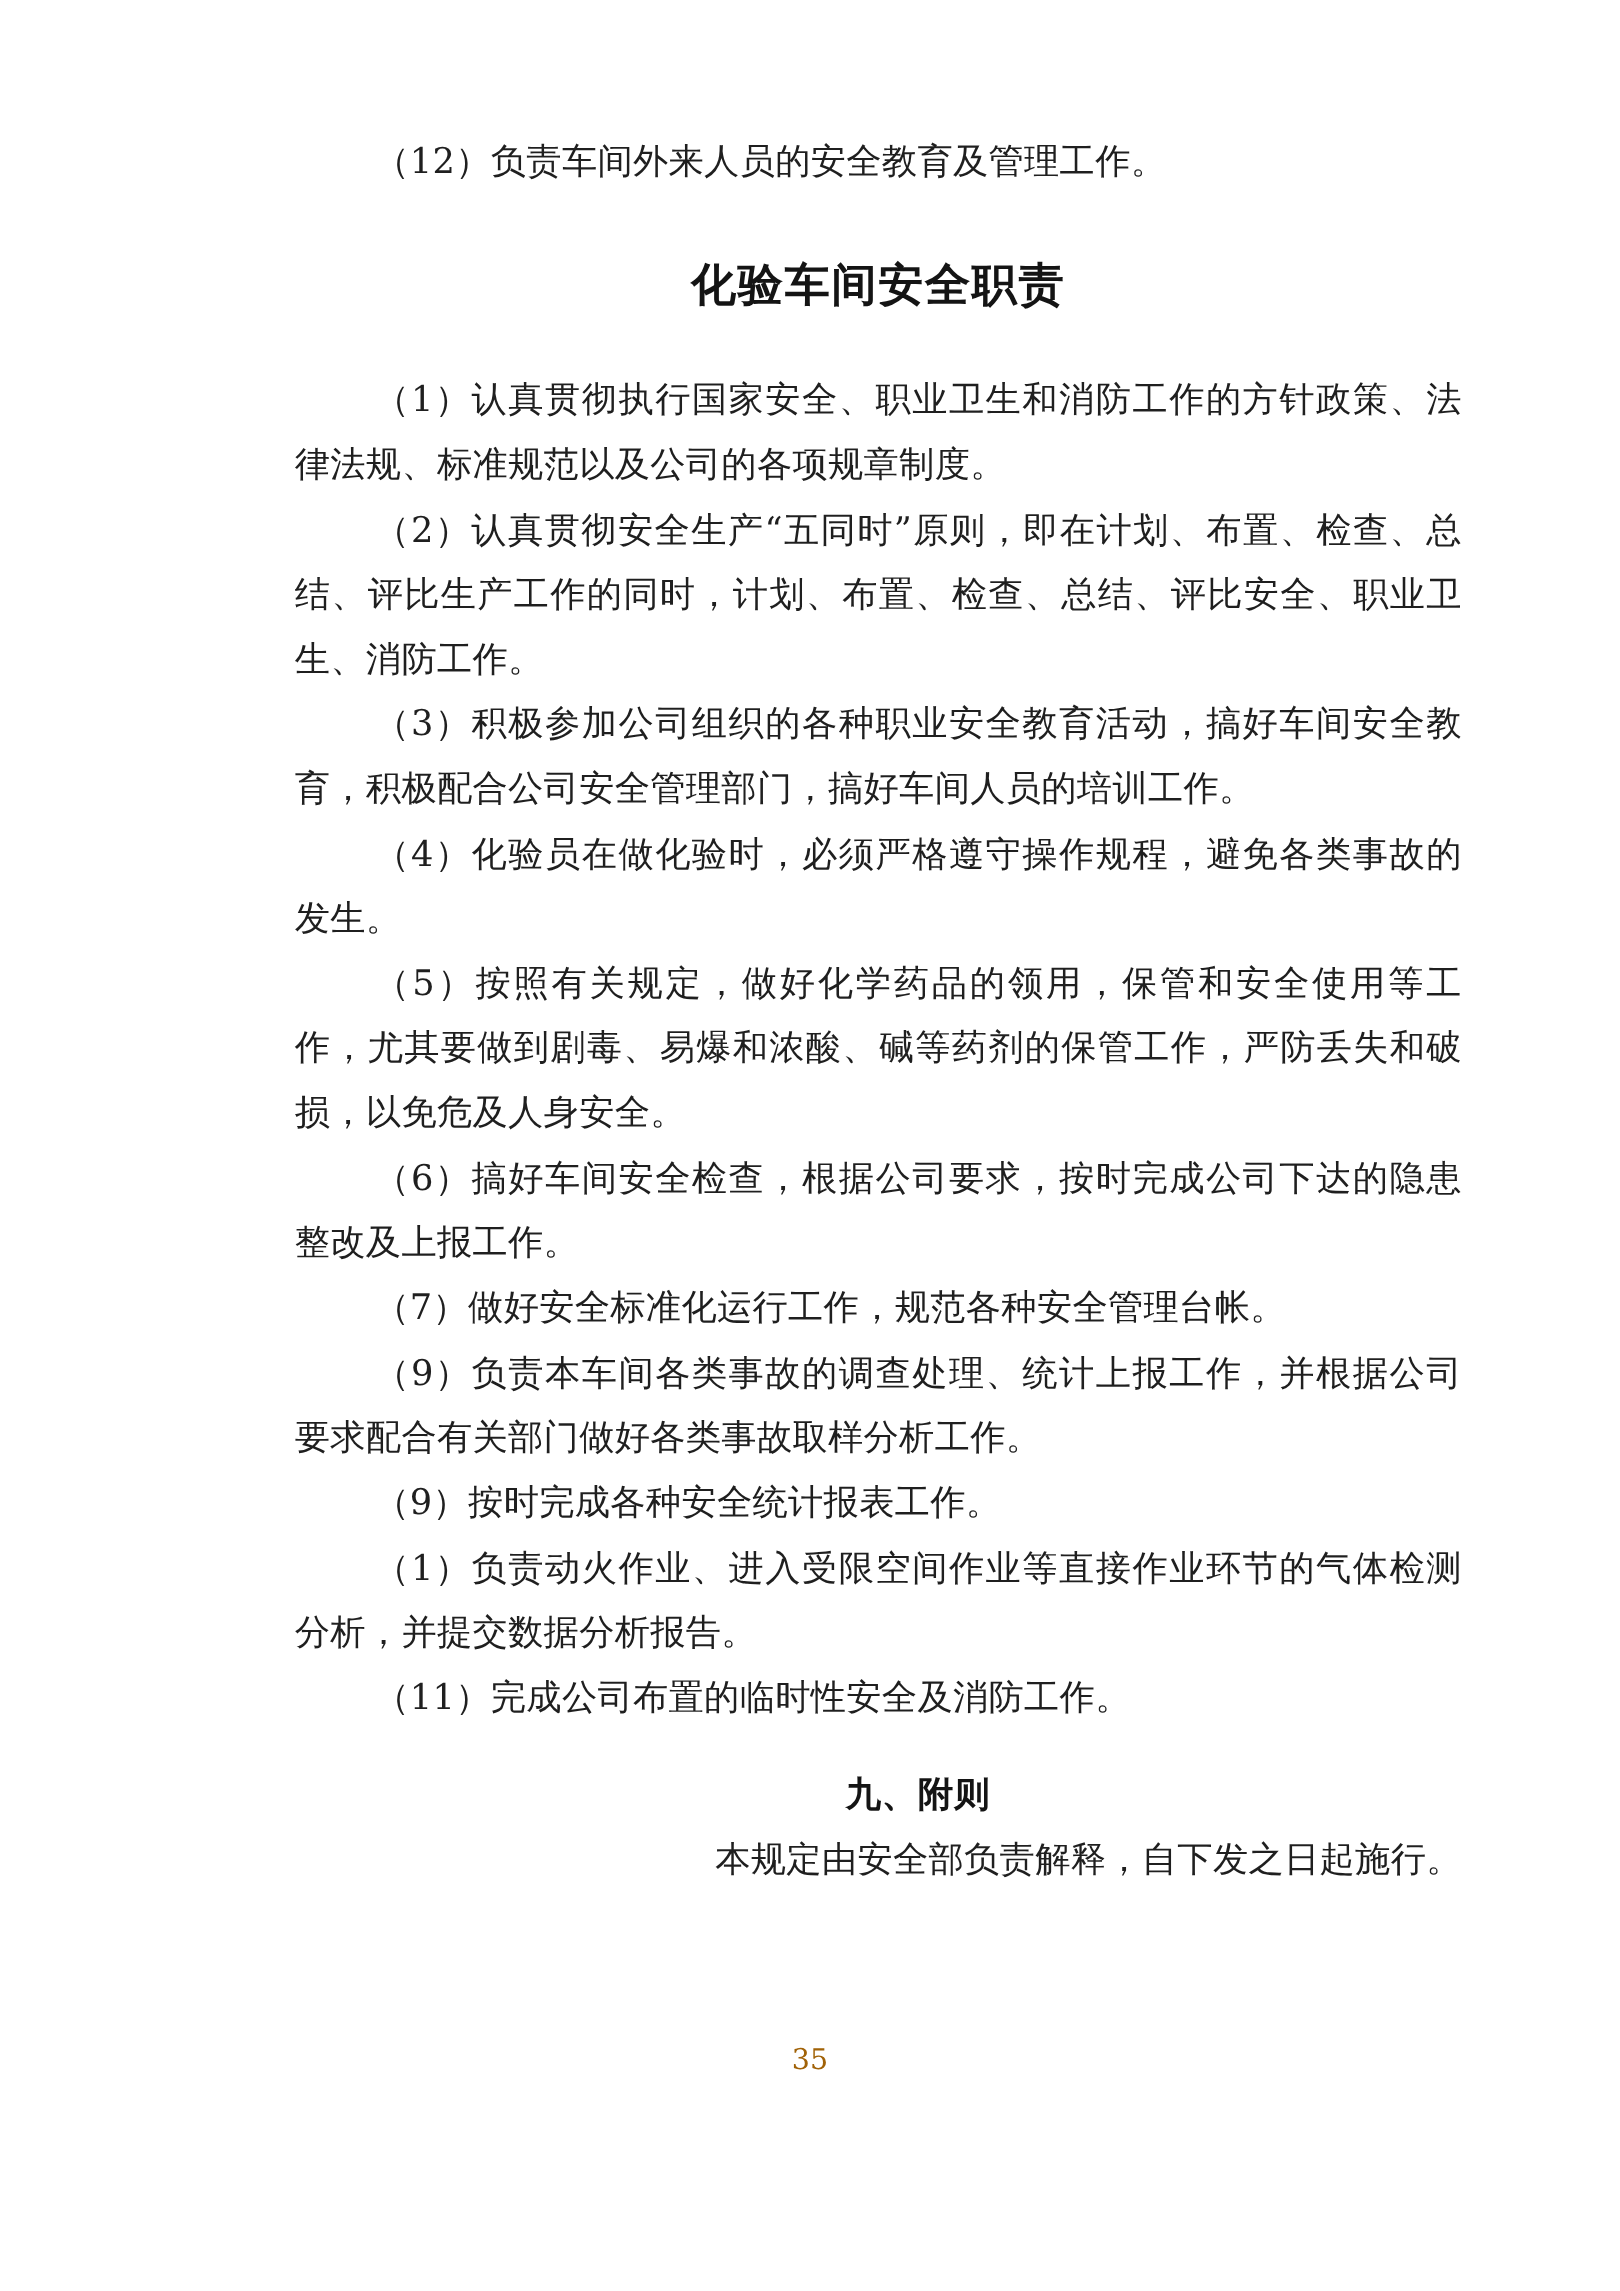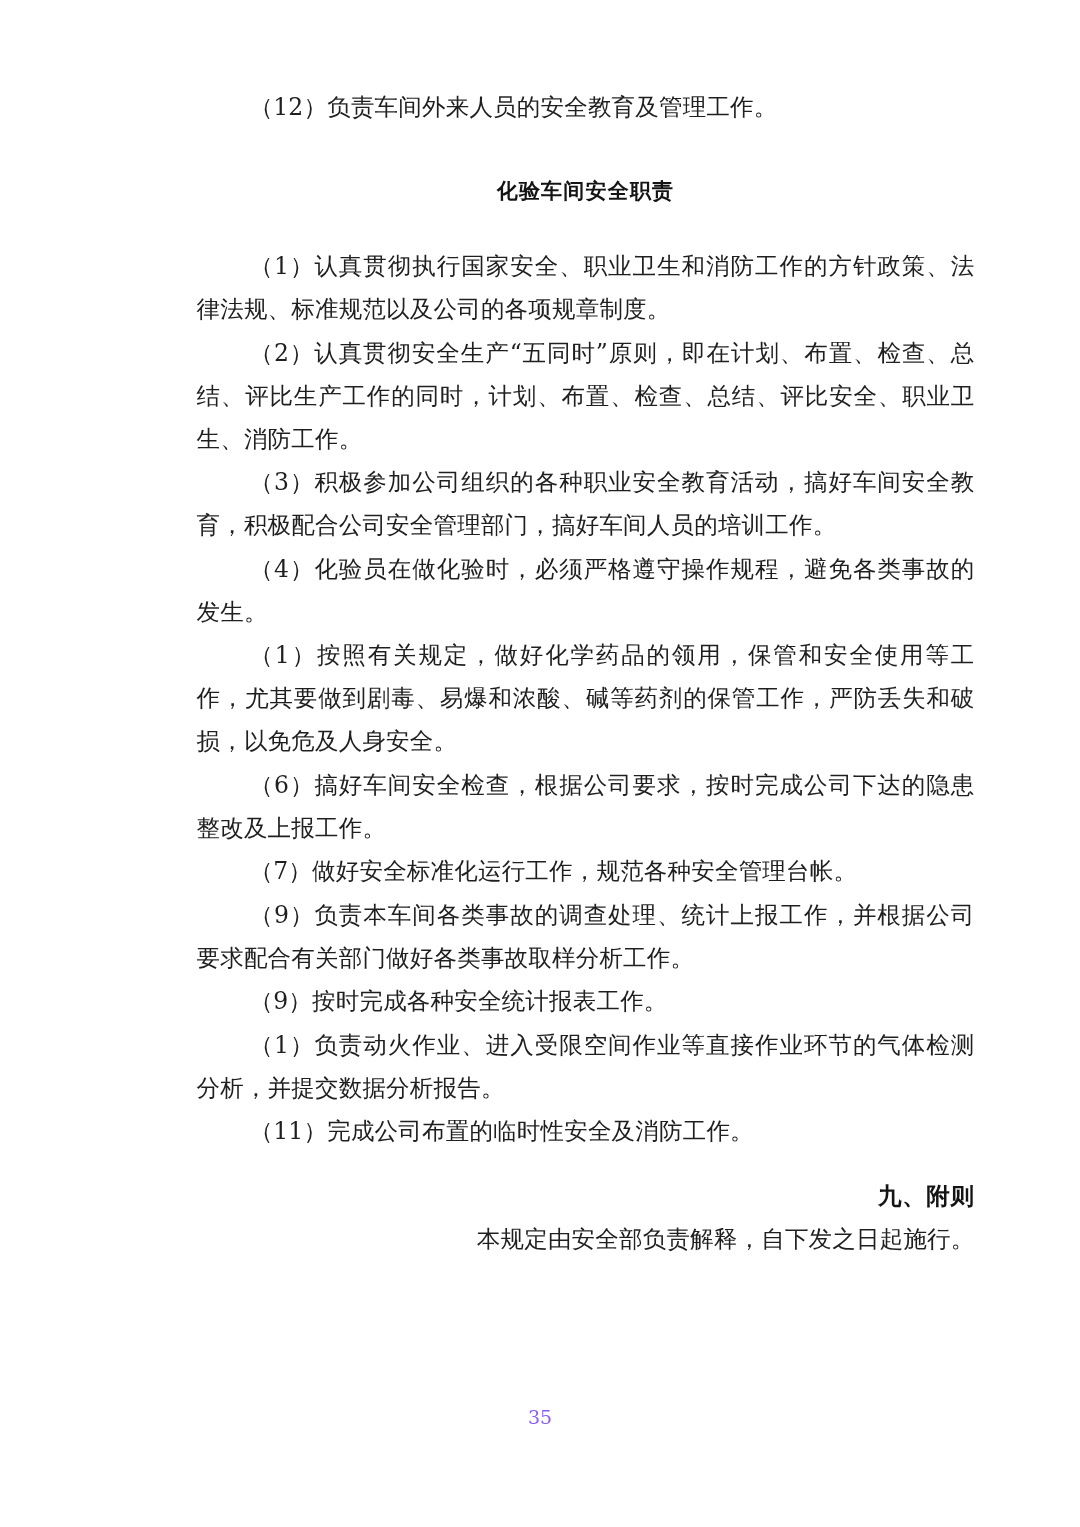--- a/index.html
+++ b/index.html
@@ -33,71 +33,71 @@
     line-height: 43px;
     text-align: justify;
     text-justify: inter-ideograph;
     text-indent: 53px;  
     margin: 0 0 0.5px 0;
     letter-spacing: 0.2px;
     color: #1f1f1f;
   }
   
   .doc-heading {
-    font-size: 21px;
+    font-size: 30px;
     line-height: 43px;
     font-weight: bold;
     text-align: center;
     text-indent: 0;
     margin: 40px 0 33px 0;
     letter-spacing: 1.2px;
     color: #141414;
   }
   
   .sub-heading {
     font-size: 23.5px;
     line-height: 43px;
     font-weight: bold;
     text-indent: 53px;
-    text-align: right;
+    text-align: center;
     margin: 22px 0 0 0;
     letter-spacing: 0.6px;
     color: #141414;
   }
   .closing {
     text-align: right;
   }
   
   .page-number {
     position: absolute;
     left: 0;
     right: 0;
-    top: 1404px;
+    top: 1360px;
     text-align: center;
     font-size: 19px;
     line-height: 26px;
-    color: #8b5cf6;
+    color: #a16207;
     font-family: "DejaVu Serif", "Liberation Serif", serif;
   }
 </style>
 </head>
 <body>
 
 <div class="page">
   <div class="content">
 
     <p class="para">（12）负责车间外来人员的安全教育及管理工作。</p>
 
     <h2 class="doc-heading">化验车间安全职责</h2>
 
     <p class="para">（1）认真贯彻执行国家安全、职业卫生和消防工作的方针政策、法律法规、标准规范以及公司的各项规章制度。</p>
     <p class="para">（2）认真贯彻安全生产“五同时”原则，即在计划、布置、检查、总结、评比生产工作的同时，计划、布置、检查、总结、评比安全、职业卫生、消防工作。</p>
     <p class="para">（3）积极参加公司组织的各种职业安全教育活动，搞好车间安全教育，积极配合公司安全管理部门，搞好车间人员的培训工作。</p>
     <p class="para">（4）化验员在做化验时，必须严格遵守操作规程，避免各类事故的发生。</p>
-    <p class="para">（1）按照有关规定，做好化学药品的领用，保管和安全使用等工作，尤其要做到剧毒、易爆和浓酸、碱等药剂的保管工作，严防丢失和破损，以免危及人身安全。</p>
+    <p class="para">（5）按照有关规定，做好化学药品的领用，保管和安全使用等工作，尤其要做到剧毒、易爆和浓酸、碱等药剂的保管工作，严防丢失和破损，以免危及人身安全。</p>
     <p class="para">（6）搞好车间安全检查，根据公司要求，按时完成公司下达的隐患整改及上报工作。</p>
     <p class="para">（7）做好安全标准化运行工作，规范各种安全管理台帐。</p>
     <p class="para">（9）负责本车间各类事故的调查处理、统计上报工作，并根据公司要求配合有关部门做好各类事故取样分析工作。</p>
     <p class="para">（9）按时完成各种安全统计报表工作。</p>
     <p class="para">（1）负责动火作业、进入受限空间作业等直接作业环节的气体检测分析，并提交数据分析报告。</p>
     <p class="para">（11）完成公司布置的临时性安全及消防工作。</p>
 
     <h3 class="sub-heading">九、附则</h3>
     <p class="para closing">本规定由安全部负责解释，自下发之日起施行。</p>
 

